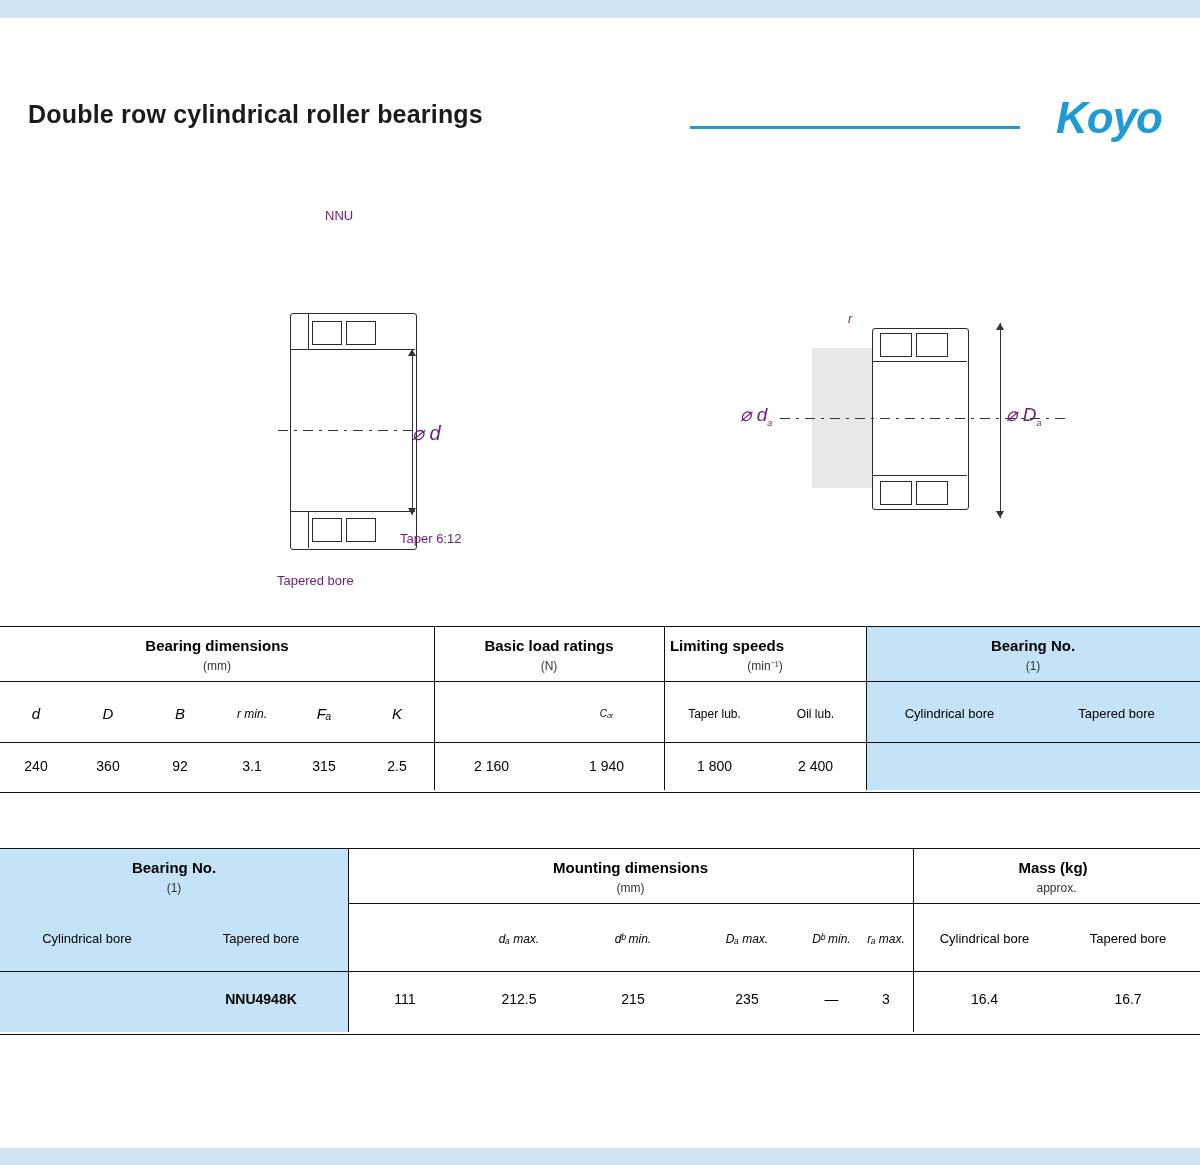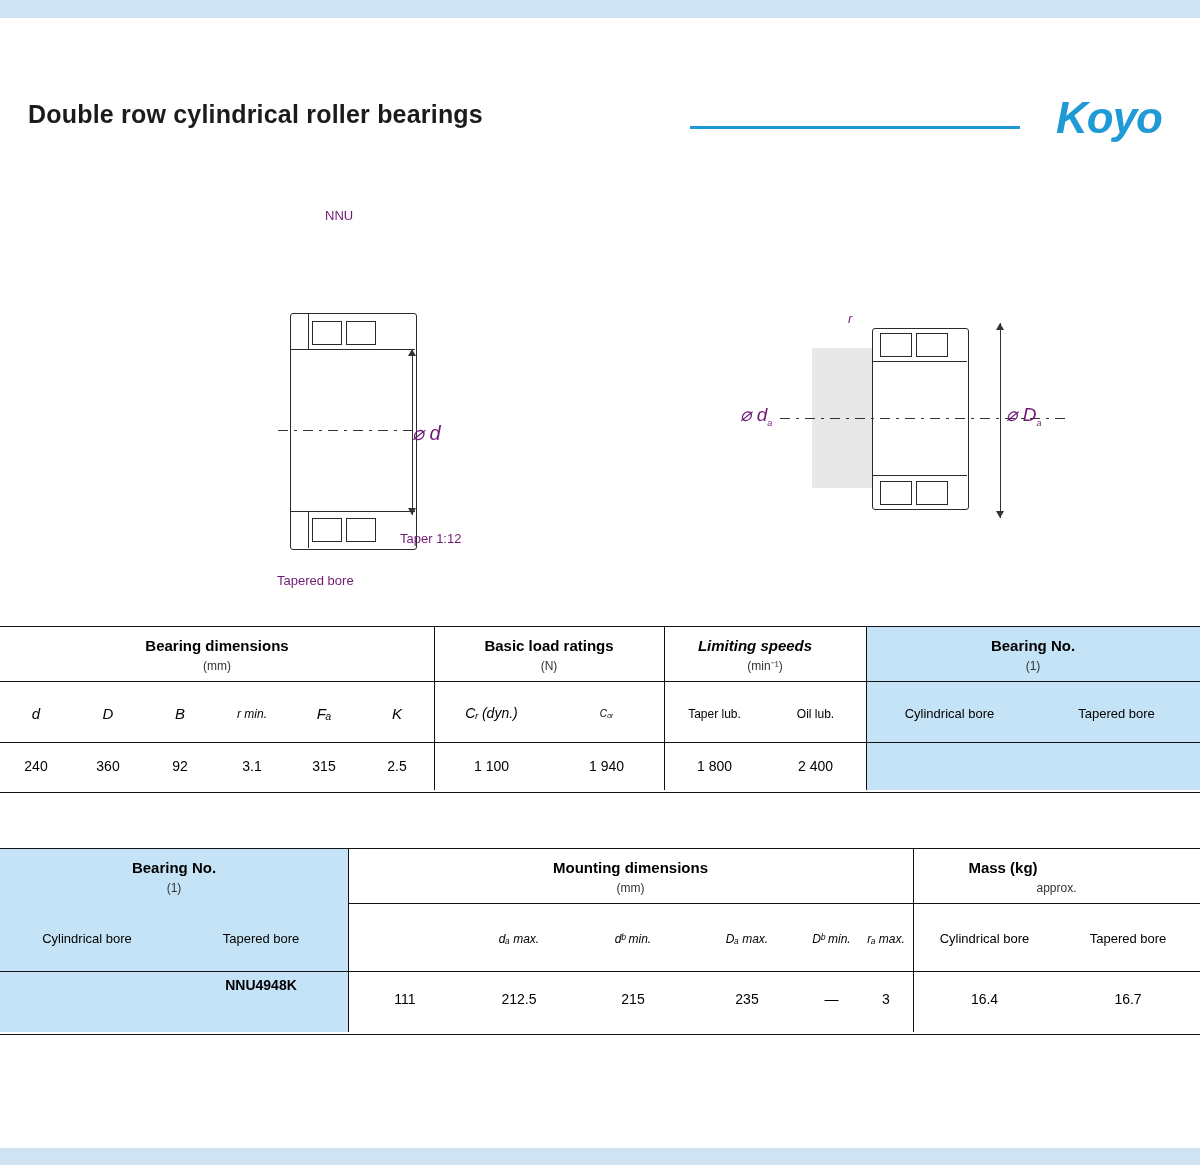--- a/index.html
+++ b/index.html
@@ -147,21 +147,21 @@
       <div class="roller" style="left:22px; top:205px; width:28px; height:22px;"></div>
       <div class="roller" style="left:56px; top:205px; width:28px; height:22px;"></div>
       <div class="centerline" style="left:-12px; top:117px; width:150px;"></div>
 
       <div class="dimline" style="left:122px; top:36px; width:1.2px; height:166px;"></div>
       <div class="arrow-up" style="left:118px; top:36px;"></div>
       <div class="arrow-dn" style="left:118px; top:195px;"></div>
       <div class="lbl it" style="left:122px; top:108px; font-size:20px;">⌀&nbsp;<span>d</span></div>
     </div>
 
-    <div class="lbl" style="left:400px; top:363px;">Taper 1:12</div>
+    <div class="lbl" style="left:400px; top:363px;">Taper 6:12</div>
     <div class="lbl" style="left:277px; top:405px;">Tapered bore</div>
 
     <div class="dwg-right">
       <div class="shade" style="left:22px; top:45px; width:60px; height:140px;"></div>
       <div class="shade" style="left:82px; top:45px; width:18px; height:140px; background:#d8d8d8;"></div>
       <div class="outer-box" style="left:82px; top:25px; width:95px; height:180px;"></div>
       <div class="inner-h" style="left:82px; top:58px; width:95px;"></div>
       <div class="inner-h" style="left:82px; top:172px; width:95px;"></div>
       <div class="roller" style="left:90px; top:30px; width:30px; height:22px;"></div>
       <div class="roller" style="left:126px; top:30px; width:30px; height:22px;"></div>
@@ -181,91 +181,90 @@
 
   <div class="t-top">
     <div class="bluebg" style="left:866px; top:0; width:334px; height:163px;"></div>
 
     <div class="cell hdr-main" style="left:0; top:8px; width:434px; height:22px;">Bearing dimensions</div>
     <div class="cell hdr-sub" style="left:0; top:30px; width:434px; height:18px;">(mm)</div>
 
     <div class="cell hdr-main" style="left:434px; top:8px; width:230px; height:22px;">Basic load ratings</div>
     <div class="cell hdr-sub" style="left:434px; top:30px; width:230px; height:18px;">(N)</div>
 
-    <div class="cell hdr-main" style="left:664px; top:8px; width:182px; height:22px;font-style:italic;">Limiting speeds</div>
+    <div class="cell hdr-main" style="left:636px; top:8px; width:182px; height:22px;">Limiting speeds</div>
     <div class="cell hdr-sub" style="left:664px; top:30px; width:202px; height:18px;">(min⁻¹)</div>
 
     <div class="cell hdr-main" style="left:866px; top:8px; width:334px; height:22px;">Bearing No.</div>
     <div class="cell hdr-sub" style="left:866px; top:30px; width:334px; height:18px;">(1)</div>
 
     <div class="hline" style="left:0; top:54px; width:1200px;"></div>
 
     <div class="cell ital" style="left:0; top:62px; width:72px; height:50px; font-size:15px;">d</div>
     <div class="cell ital" style="left:72px; top:62px; width:72px; height:50px; font-size:15px;">D</div>
     <div class="cell ital" style="left:144px; top:62px; width:72px; height:50px; font-size:15px;">B</div>
     <div class="cell ital" style="left:216px; top:62px; width:72px; height:50px; font-size:12px;">r min.</div>
     <div class="cell ital" style="left:288px; top:62px; width:72px; height:50px; font-size:15px;">Fₐ</div>
     <div class="cell ital" style="left:360px; top:62px; width:74px; height:50px; font-size:15px;">K</div>
-    <div class="cell ital" style="left:434px; top:62px; width:115px; height:50px; font-size:14px;">Cᵣ (dyn.)</div>
     <div class="cell ital" style="left:549px; top:62px; width:115px; height:50px; font-size:10px;">C₀ᵣ</div>
     <div class="cell" style="left:664px; top:62px; width:101px; height:50px; font-size:12px;">Taper lub.</div>
     <div class="cell" style="left:765px; top:62px; width:101px; height:50px; font-size:12px;">Oil lub.</div>
     <div class="cell" style="left:866px; top:62px; width:167px; height:50px; font-size:13px;">Cylindrical bore</div>
     <div class="cell" style="left:1033px; top:62px; width:167px; height:50px; font-size:13px;">Tapered bore</div>
 
     <div class="hline" style="left:0; top:115px; width:1200px;"></div>
 
     <div class="cell val" style="left:0; top:118px; width:72px; height:44px;">240</div>
     <div class="cell val" style="left:72px; top:118px; width:72px; height:44px;">360</div>
     <div class="cell val" style="left:144px; top:118px; width:72px; height:44px;">92</div>
     <div class="cell val" style="left:216px; top:118px; width:72px; height:44px;">3.1</div>
     <div class="cell val" style="left:288px; top:118px; width:72px; height:44px;">315</div>
     <div class="cell val" style="left:360px; top:118px; width:74px; height:44px;">2.5</div>
-    <div class="cell val" style="left:434px; top:118px; width:115px; height:44px;">1 100</div>
+    <div class="cell val" style="left:434px; top:118px; width:115px; height:44px;">2 160</div>
     <div class="cell val" style="left:549px; top:118px; width:115px; height:44px;">1 940</div>
     <div class="cell val" style="left:664px; top:118px; width:101px; height:44px;">1 800</div>
     <div class="cell val" style="left:765px; top:118px; width:101px; height:44px;">2 400</div>
     <div class="cell bn" style="left:866px; top:118px; width:167px; height:44px;"></div>
     <div class="cell bn" style="left:1033px; top:118px; width:167px; height:44px;"></div>
 
     <div class="vline" style="left:434px; top:0; height:163px;"></div>
     <div class="vline" style="left:664px; top:0; height:163px;"></div>
     <div class="vline" style="left:866px; top:0; height:163px;"></div>
   </div>
 
   <div class="t-bot">
     <div class="bluebg" style="left:0; top:0; width:348px; height:183px;"></div>
 
     <div class="cell hdr-main" style="left:0; top:8px; width:348px; height:22px;">Bearing No.</div>
     <div class="cell hdr-sub" style="left:0; top:30px; width:348px; height:18px;">(1)</div>
 
     <div class="cell hdr-main" style="left:348px; top:8px; width:565px; height:22px;">Mounting dimensions</div>
     <div class="cell hdr-sub" style="left:348px; top:30px; width:565px; height:18px;">(mm)</div>
 
-    <div class="cell hdr-main" style="left:863px; top:8px; width:280px; height:22px;">Mass (kg)</div>
+    <div class="cell hdr-main" style="left:913px; top:8px; width:280px; height:22px;">Mass (kg)</div>
     <div class="cell hdr-sub" style="left:913px; top:30px; width:287px; height:18px;text-align:right;">approx.</div>
 
     <div class="hline" style="left:348px; top:54px; width:852px;"></div>
 
     <div class="cell" style="left:0; top:62px; width:174px; height:56px; font-size:13px;">Cylindrical bore</div>
     <div class="cell" style="left:174px; top:62px; width:174px; height:56px; font-size:13px;">Tapered bore</div>
 
     <div class="cell ital" style="left:462px; top:62px; width:114px; height:56px; font-size:12px;">dₐ max.</div>
     <div class="cell ital" style="left:576px; top:62px; width:114px; height:56px; font-size:12px;">dᵇ min.</div>
     <div class="cell ital" style="left:690px; top:62px; width:114px; height:56px; font-size:12px;">Dₐ max.</div>
     <div class="cell ital" style="left:804px; top:62px; width:55px; height:56px; font-size:12px;">Dᵇ min.</div>
     <div class="cell ital" style="left:859px; top:62px; width:54px; height:56px; font-size:12px;">rₐ max.</div>
 
     <div class="cell" style="left:913px; top:62px; width:143px; height:56px; font-size:13px;">Cylindrical bore</div>
     <div class="cell" style="left:1056px; top:62px; width:144px; height:56px; font-size:13px;">Tapered bore</div>
 
     <div class="hline" style="left:0; top:122px; width:1200px;"></div>
 
     <div class="cell bn" style="left:0; top:126px; width:174px; height:50px;"></div>
-    <div class="cell bn" style="left:174px; top:112px; width:174px; height:50px;">NNU4948K</div>
+    <div class="cell bn" style="left:174px; top:126px; width:174px; height:50px;">NNU4948K</div>
     <div class="cell val" style="left:348px; top:126px; width:114px; height:50px;">111</div>
     <div class="cell val" style="left:462px; top:126px; width:114px; height:50px;">212.5</div>
     <div class="cell val" style="left:576px; top:126px; width:114px; height:50px;">215</div>
     <div class="cell val" style="left:690px; top:126px; width:114px; height:50px;">235</div>
     <div class="cell val" style="left:804px; top:126px; width:55px; height:50px;">—</div>
     <div class="cell val" style="left:859px; top:126px; width:54px; height:50px;">3</div>
     <div class="cell val" style="left:913px; top:126px; width:143px; height:50px;">16.4</div>
     <div class="cell val" style="left:1056px; top:126px; width:144px; height:50px;">16.7</div>
 
     <div class="vline" style="left:348px; top:0; height:183px;"></div>

